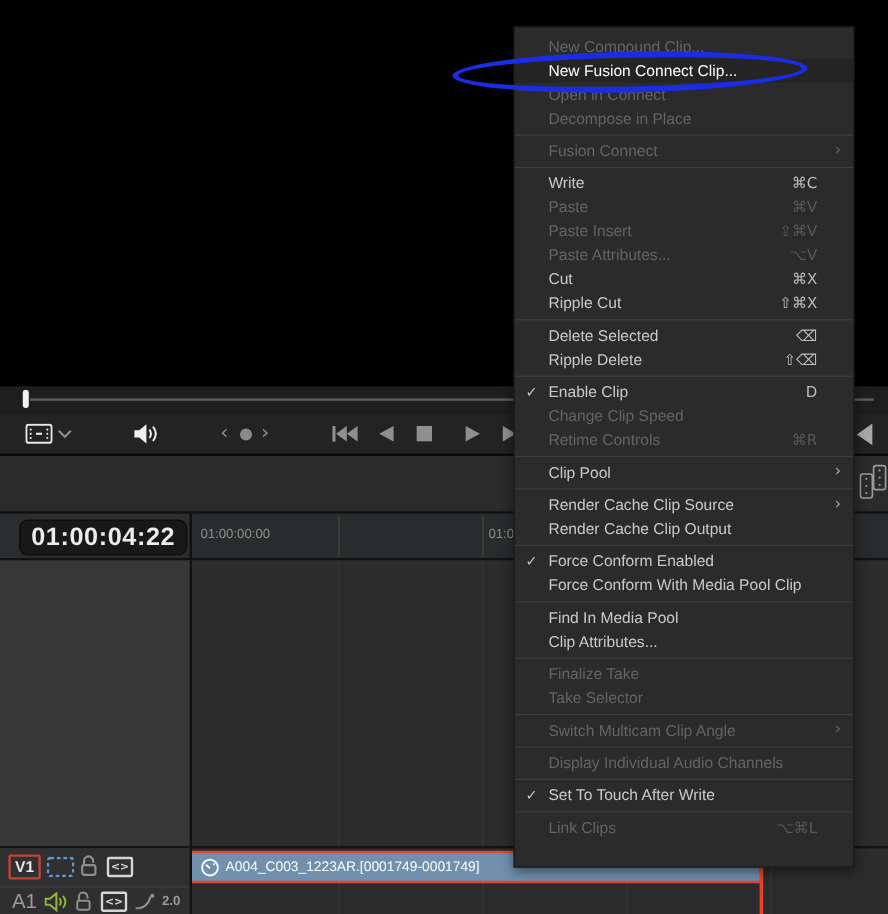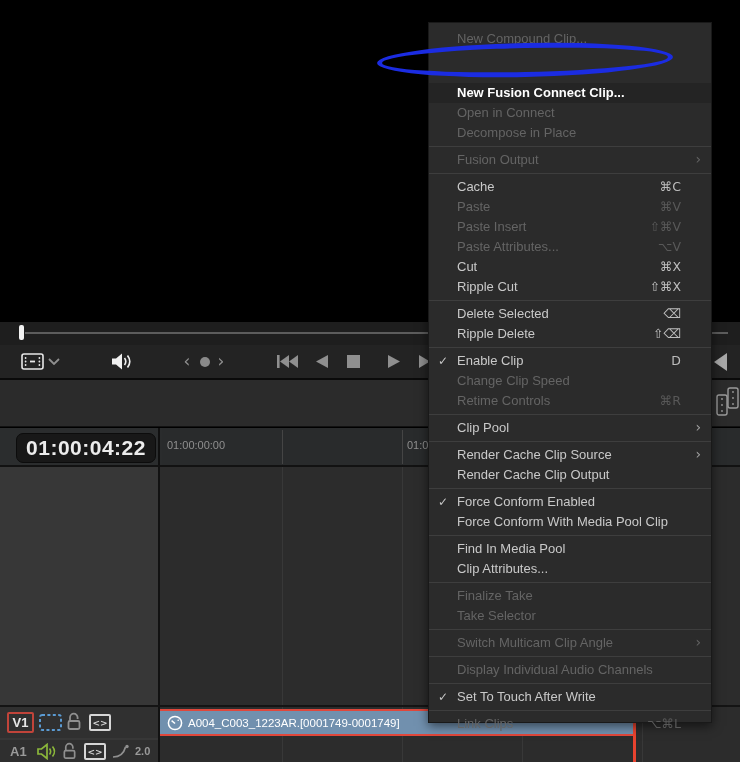--- a/index.html
+++ b/index.html
@@ -38,40 +38,40 @@
   .headcol{position:absolute;left:0;top:0;width:160px;height:295px;background:#373737;
            border-right:2px solid #121212;z-index:3;}
   .lanes{position:absolute;left:160px;top:0;width:580px;height:295px;background:#2c2c2c;z-index:1;}
   .gline{position:absolute;top:0;width:1px;height:295px;background:#383838;}
   .hsep{position:absolute;left:0;width:740px;height:2px;background:#141414;z-index:4;}
   .trackrow-head{position:absolute;left:0;width:160px;z-index:5;background:#303030;border-right:2px solid #121212;}
   .v1head{top:240px;height:31px;}
   .a1head{top:273px;height:22px;background:#2f2f2f;}
   .v1badge{position:absolute;left:7px;top:5px;width:27px;height:21px;border:2px solid #c1443a;border-radius:2px;
            color:#e8e8e8;font-size:13px;font-weight:bold;display:flex;align-items:center;justify-content:center;}
-  .a1label{position:absolute;left:10px;top:2px;color:#9a9a9a;font-size:13px;font-weight:bold;line-height:19px;}
+  .a1label{position:absolute;left:10px;top:2px;color:#9a9a9a;font-size:17px;font-weight:normal;line-height:19px;}
   .syncbox{position:absolute;width:22px;height:17px;border:2px solid #d6d6d6;border-radius:2px;
            color:#d6d6d6;font-size:9px;font-weight:bold;display:flex;align-items:center;justify-content:center;
            letter-spacing:0;font-family:"DejaVu Sans",sans-serif;}
   .gain{position:absolute;left:135px;top:2px;color:#9a9a9a;font-size:11px;font-weight:bold;line-height:19px;}
   
   .clip{position:absolute;left:158px;top:709px;width:477px;height:27px;background:#7190ae;
         border:2px solid #e0473b;border-radius:2px;z-index:2;display:flex;align-items:center;
         overflow:hidden;white-space:nowrap;}
   .clip .gauge{margin:0 5px 0 7px;flex:0 0 auto;display:flex;}
   .clip .cname{color:#ffffff;font-size:11.5px;font-weight:normal;}
   .playhead{position:absolute;left:633px;top:428px;width:3px;height:334px;background:#e8432f;z-index:6;}
   
   .menu{position:absolute;left:428px;top:22px;width:284px;height:701px;background:#2b2b2b;
         border:1px solid #191919;box-shadow:0 3px 10px rgba(0,0,0,.55);z-index:10;
         padding:6px 0 2px 0;}
   .mi{position:relative;height:20px;line-height:20px;padding:0 30px 0 28px;font-size:13px;
       color:#c9c9c9;white-space:nowrap;overflow:hidden;}
   .mi.dis{color:#646464;}
-  .mi.hl{color:#ffffff;font-weight:bold;background:rgba(0,0,0,0.16);margin-top:34px;}
+  .mi.hl{color:#ffffff;font-weight:normal;background:rgba(0,0,0,0.16);}
   .mi .sc{position:absolute;right:30px;top:0;font-family:"DejaVu Sans",sans-serif;font-size:12.5px;color:#bdbdbd;}
   .mi.dis .sc{color:#585858;}
   .mi .arr{position:absolute;right:10px;top:-1px;color:#9f9f9f;font-size:14px;font-family:"DejaVu Sans",sans-serif;}
   .mi.dis .arr{color:#636363;}
   .mi .check{position:absolute;left:9px;top:0;color:#c6c6c6;font-size:12px;font-family:"DejaVu Sans",sans-serif;}
   .msep{height:1px;background:#3e3e3e;margin:3px 0;}
   
   .ellipse{position:absolute;left:377px;top:43px;width:296px;height:34px;border:5px solid #1b2ce2;
            border-radius:50%;z-index:12;transform:rotate(-1.2deg);pointer-events:none;}
 </style>
@@ -242,23 +242,23 @@
   </div>
 
   <div class="playhead"></div>
 
   <div class="menu">
       <div class="mi dis"><span class="lbl">New Compound Clip...</span></div>
       <div class="mi hl"><span class="lbl">New Fusion Connect Clip...</span></div>
       <div class="mi dis"><span class="lbl">Open in Connect</span></div>
       <div class="mi dis"><span class="lbl">Decompose in Place</span></div>
       <div class="msep"></div>
-      <div class="mi dis"><span class="lbl">Fusion Output</span><span class="arr">›</span></div>
-      <div class="msep"></div>
-      <div class="mi"><span class="lbl">Cache</span><span class="sc">⌘C</span></div>
+      <div class="mi dis"><span class="lbl">Fusion Connect</span><span class="arr">›</span></div>
+      <div class="msep"></div>
+      <div class="mi"><span class="lbl">Write</span><span class="sc">⌘C</span></div>
       <div class="mi dis"><span class="lbl">Paste</span><span class="sc">⌘V</span></div>
       <div class="mi dis"><span class="lbl">Paste Insert</span><span class="sc">⇧⌘V</span></div>
       <div class="mi dis"><span class="lbl">Paste Attributes...</span><span class="sc">⌥V</span></div>
       <div class="mi"><span class="lbl">Cut</span><span class="sc">⌘X</span></div>
       <div class="mi"><span class="lbl">Ripple Cut</span><span class="sc">⇧⌘X</span></div>
       <div class="msep"></div>
       <div class="mi"><span class="lbl">Delete Selected</span><span class="sc">⌫</span></div>
       <div class="mi"><span class="lbl">Ripple Delete</span><span class="sc">⇧⌫</span></div>
       <div class="msep"></div>
       <div class="mi"><span class="check">✓</span><span class="lbl">Enable Clip</span><span class="sc">D</span></div>

